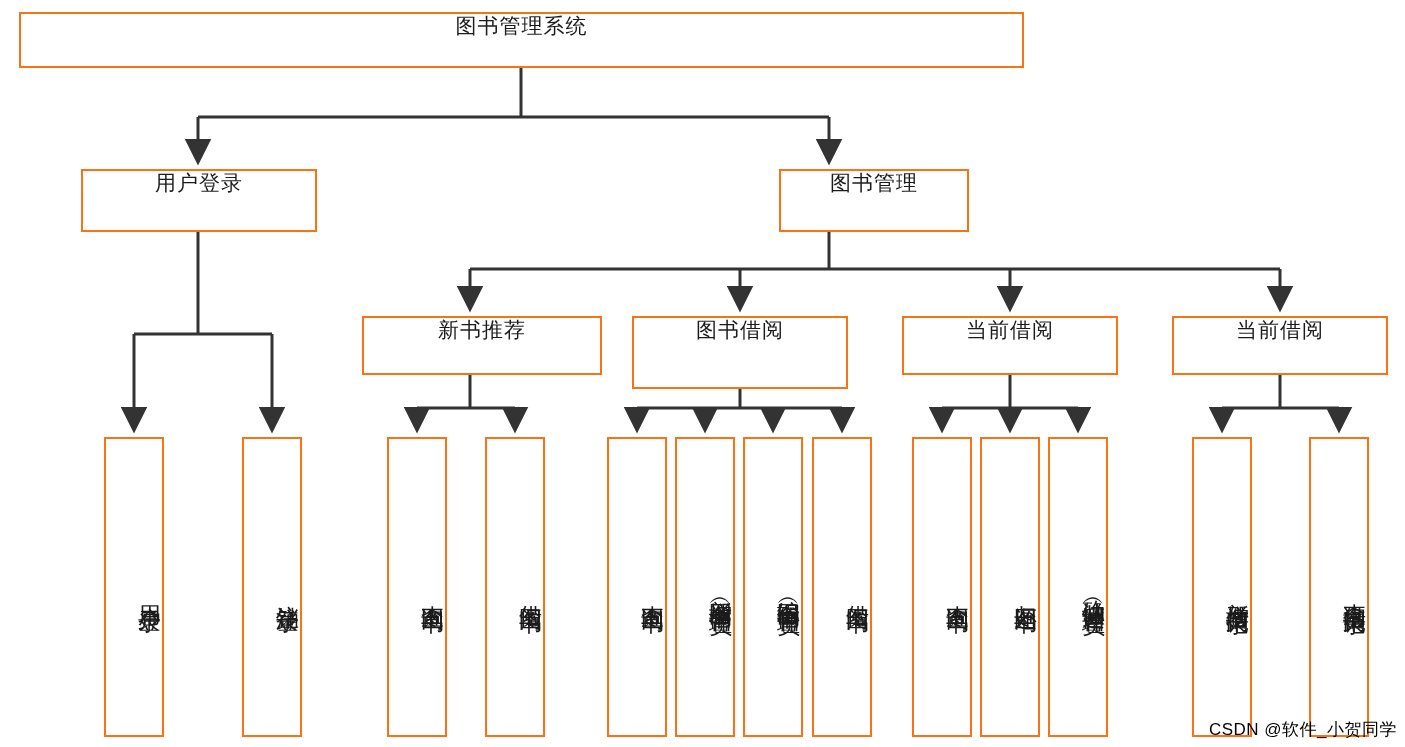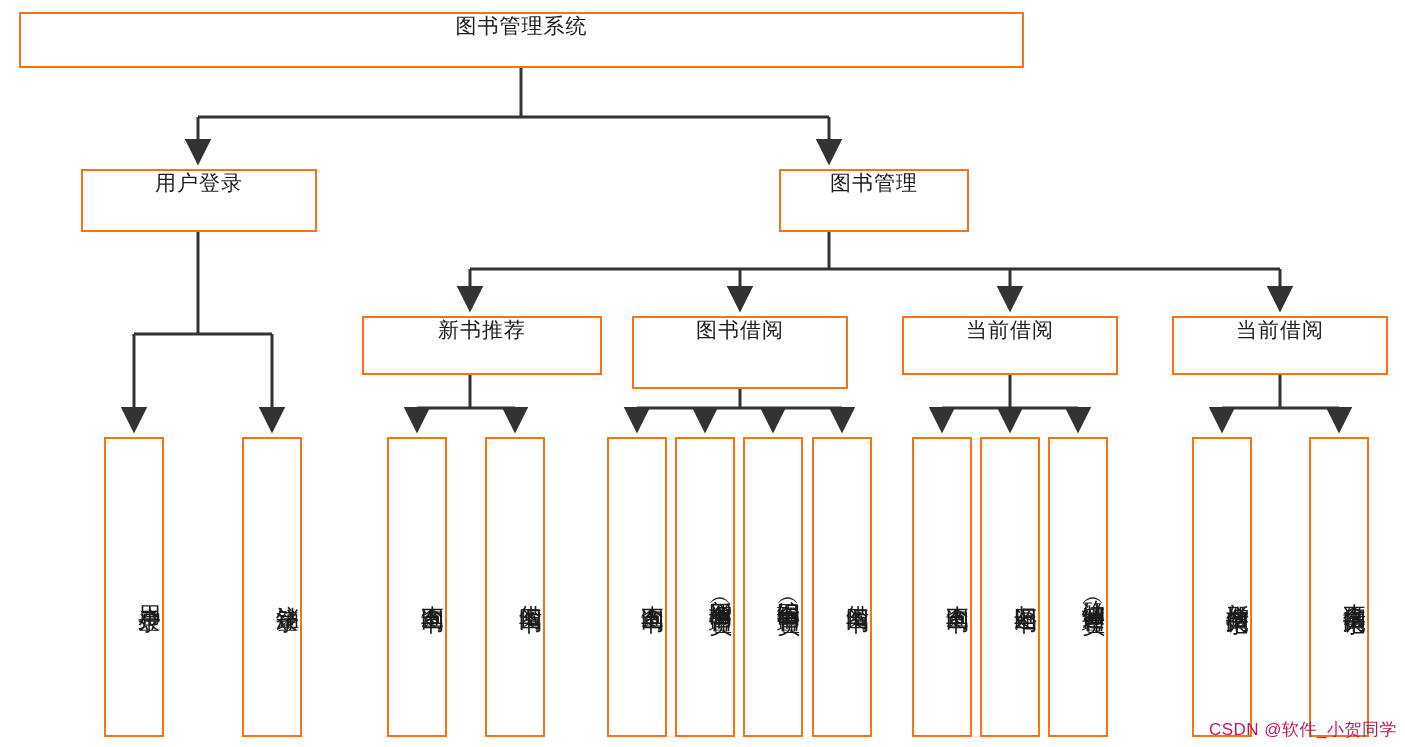--- a/index.html
+++ b/index.html
@@ -54,21 +54,21 @@
   .node.vert .vtext {
     writing-mode: vertical-rl;
     text-orientation: upright;
     display: block;
   }
   #watermark {
     position: absolute;
     right: 8px;
     bottom: 6px;
     font-size: 17px;
-    color: #be185d;
+    color: #000000;
     letter-spacing: 0.5px;
     z-index: 5;
     white-space: nowrap;
   }
 </style>
 </head>
 <body>
 
 <div id="canvas">
 

